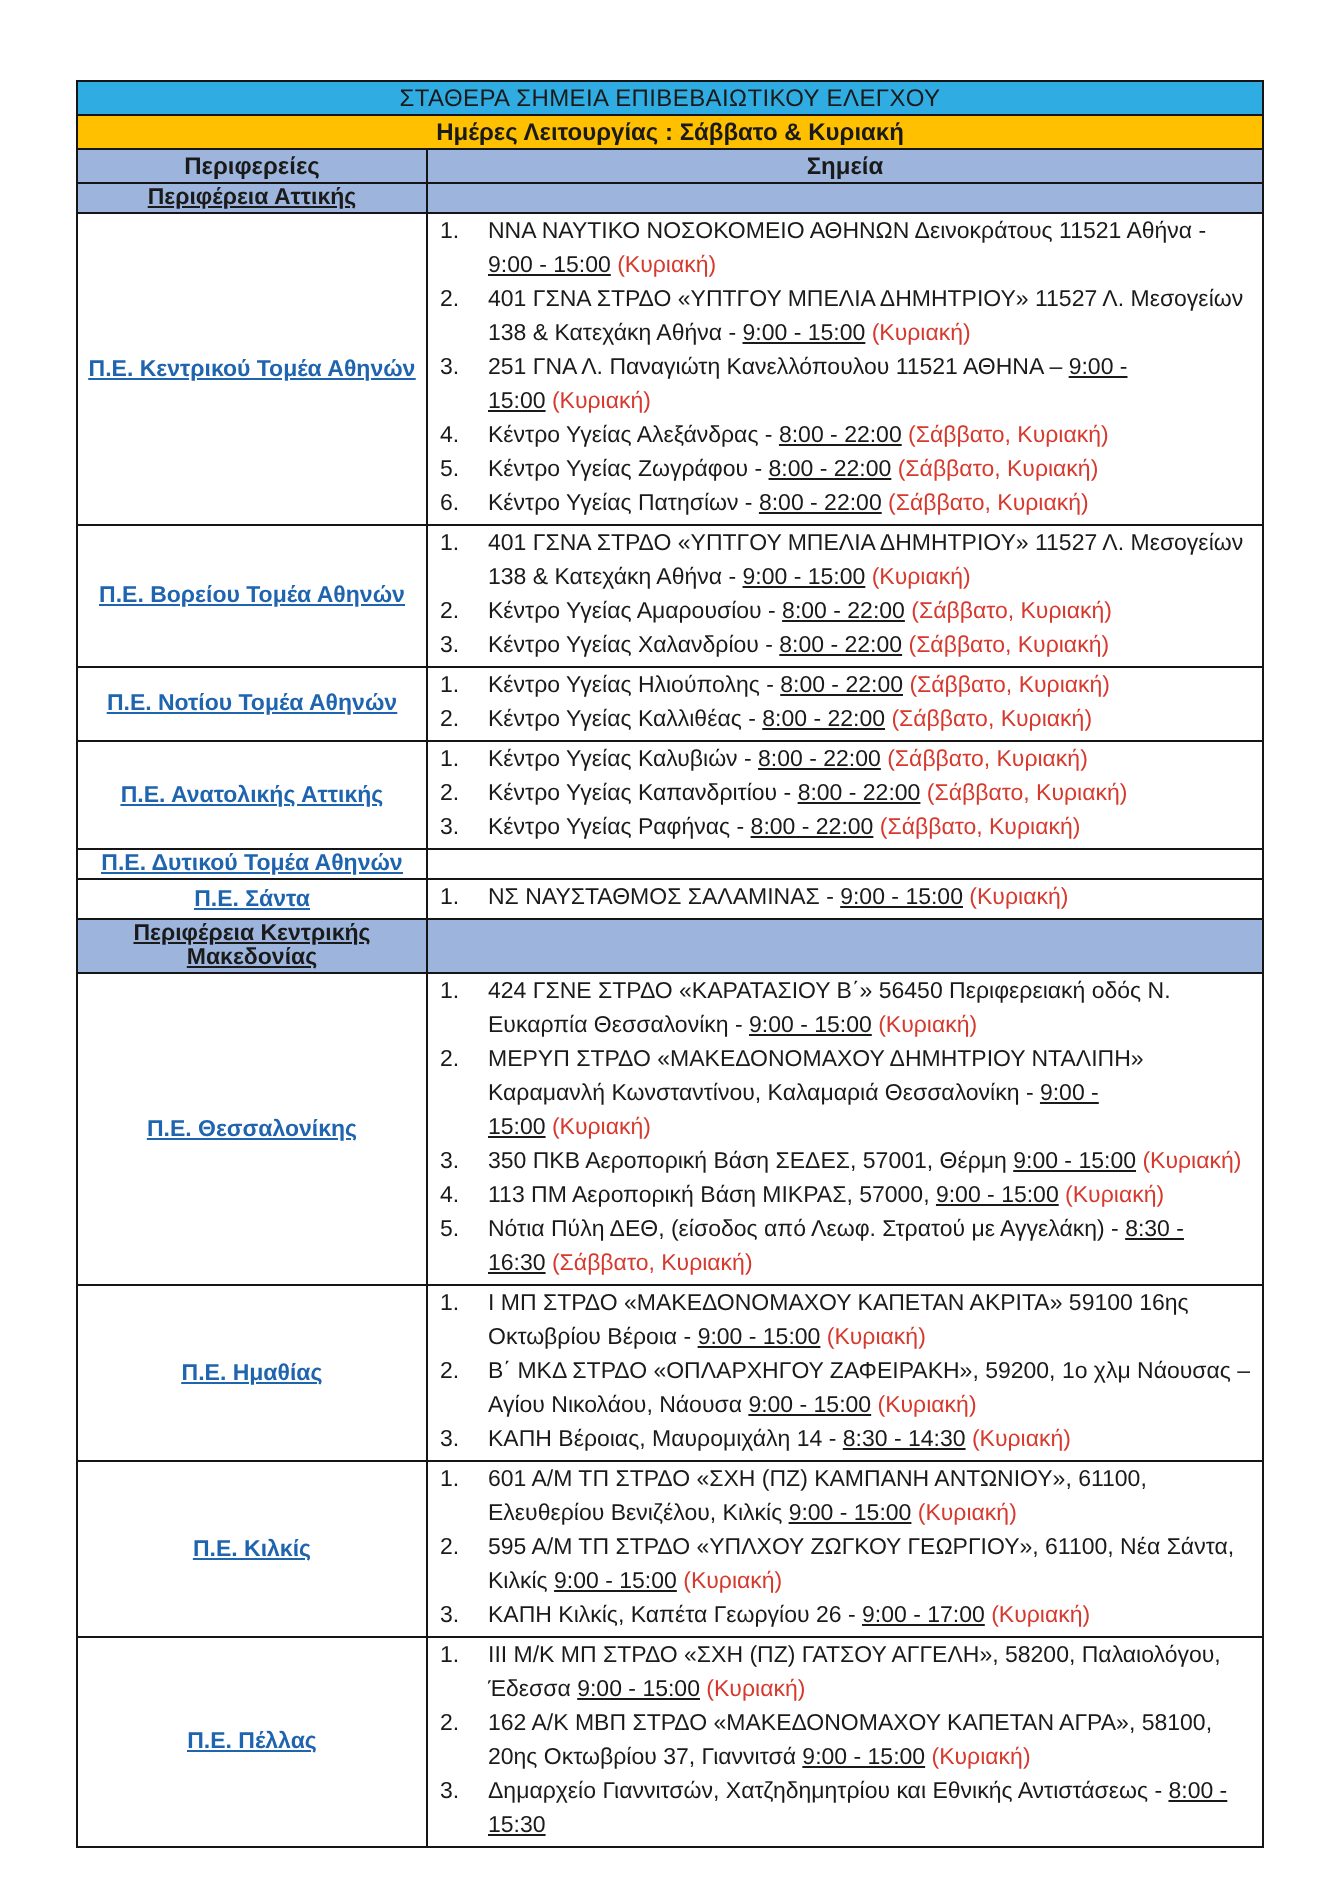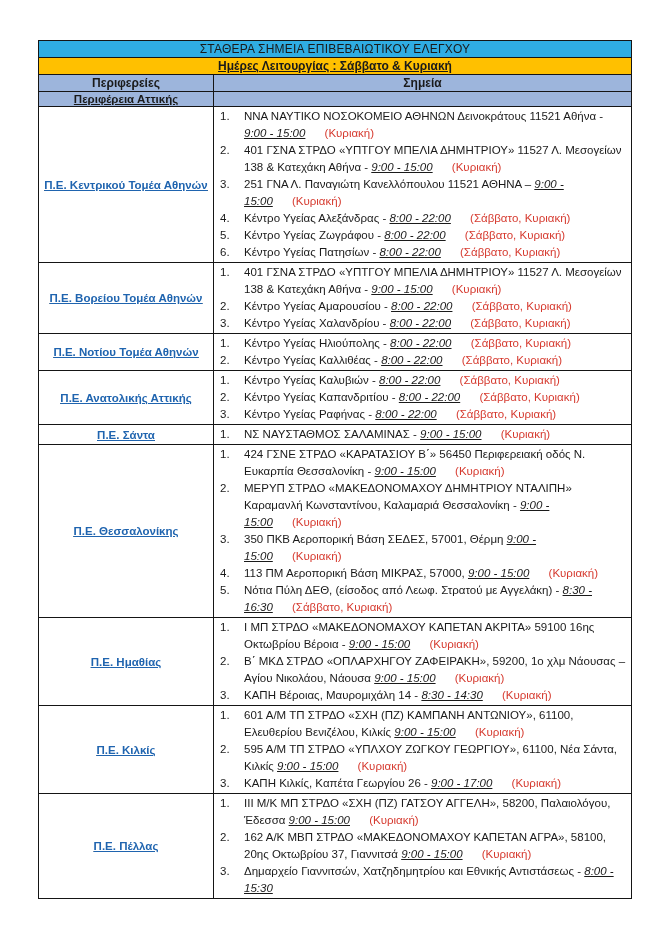--- a/index.html
+++ b/index.html
@@ -43,21 +43,21 @@
     padding: 7px 4px;
     letter-spacing: 0.2px;
   }
   .days-row td {
     background: var(--days_bg);
     text-align: center;
     font-weight: bold;
     font-size: 12px;
     padding: 6px 4px;
   }
-  .days-row .u { text-decoration: underline; }
+  .days-row .u { }
   .cols-row td {
     background: var(--header_bg);
     text-align: center;
     font-weight: bold;
     font-size: 12px;
     padding: 1px 4px;
   }
   .group-row td {
     background: var(--header_bg);
     text-align: center;
@@ -84,22 +84,22 @@
   }
   .item {
     display: flex;
     line-height: 17px;
   }
   .item .num {
     flex: 0 0 26px;
     padding-left: 2px;
   }
   .item .itxt { flex: 1 1 auto; }
-  .hours { text-decoration: underline; font-style: italic; }
-  .daynote { color: var(--alert_red); margin-left: 16px; }
+  .hours { text-decoration: underline; }
+  .daynote { color: var(--alert_red); }
 </style>
 </head>
 <body>
 
 <div class="page">
   <table class="tbl">
     <colgroup>
       <col class="c-regions">
       <col class="c-points">
     </colgroup>
@@ -190,27 +190,35 @@
               <span class="num">2.</span>
               <span class="itxt"><span>Κέντρο Υγείας Καπανδριτίου - </span><span class="hours">8:00 - 22:00</span><span class="daynote">&nbsp;(Σάββατο, Κυριακή)</span></span>
             </div>
             <div class="item">
               <span class="num">3.</span>
               <span class="itxt"><span>Κέντρο Υγείας Ραφήνας - </span><span class="hours">8:00 - 22:00</span><span class="daynote">&nbsp;(Σάββατο, Κυριακή)</span></span>
             </div>
           </td>
         </tr>
         <tr class="region-row">
+          <td class="region-cell"><span class="region-link">Π.Ε. Δυτικού Τομέα Αθηνών</span></td>
+          <td class="points-cell"></td>
+        </tr>
+        <tr class="region-row">
           <td class="region-cell"><span class="region-link">Π.Ε. Σάντα</span></td>
           <td class="points-cell">
             <div class="item">
               <span class="num">1.</span>
               <span class="itxt"><span>ΝΣ ΝΑΥΣΤΑΘΜΟΣ ΣΑΛΑΜΙΝΑΣ - </span><span class="hours">9:00 - 15:00</span><span class="daynote">&nbsp;(Κυριακή)</span></span>
             </div>
           </td>
+        </tr>
+        <tr class="group-row">
+          <td><span class="group-label">Περιφέρεια Κεντρικής Μακεδονίας</span></td>
+          <td></td>
         </tr>
         <tr class="region-row">
           <td class="region-cell"><span class="region-link">Π.Ε. Θεσσαλονίκης</span></td>
           <td class="points-cell">
             <div class="item">
               <span class="num">1.</span>
               <span class="itxt"><span>424 ΓΣΝΕ ΣΤΡΔΟ «ΚΑΡΑΤΑΣΙΟΥ Β΄» 56450 Περιφερειακή οδός Ν. Ευκαρπία Θεσσαλονίκη - </span><span class="hours">9:00 - 15:00</span><span class="daynote">&nbsp;(Κυριακή)</span></span>
             </div>
             <div class="item">
               <span class="num">2.</span>

